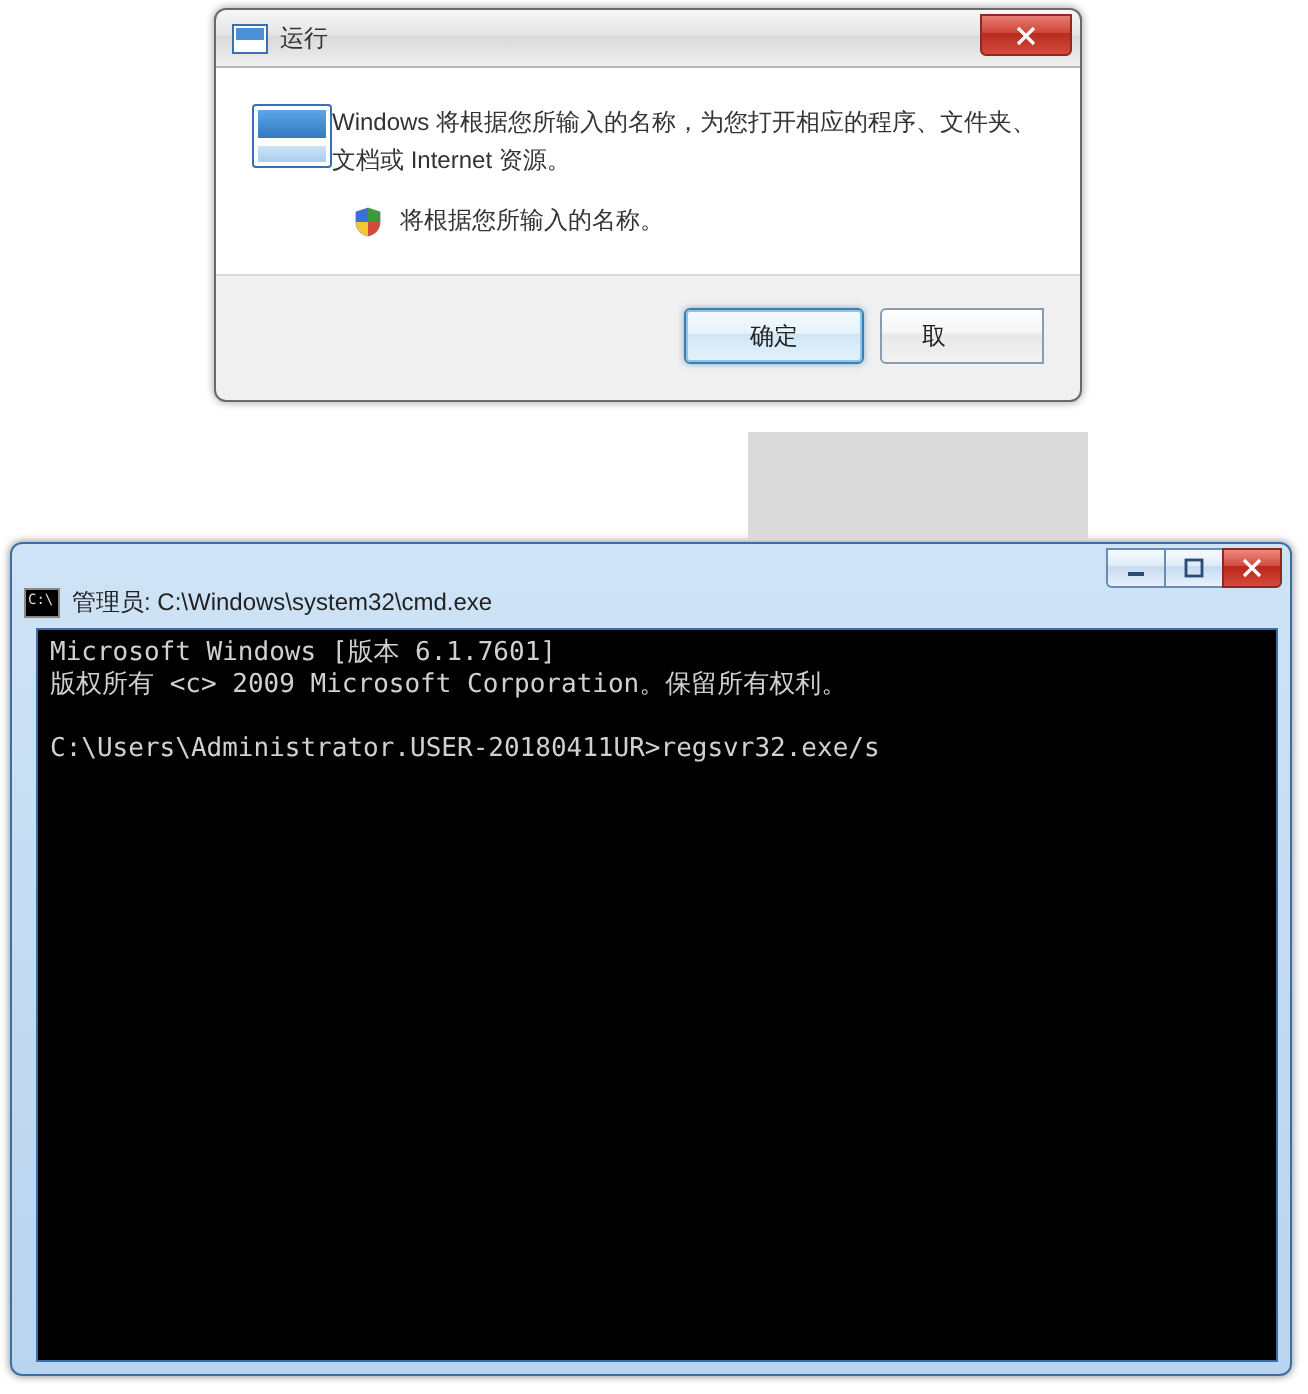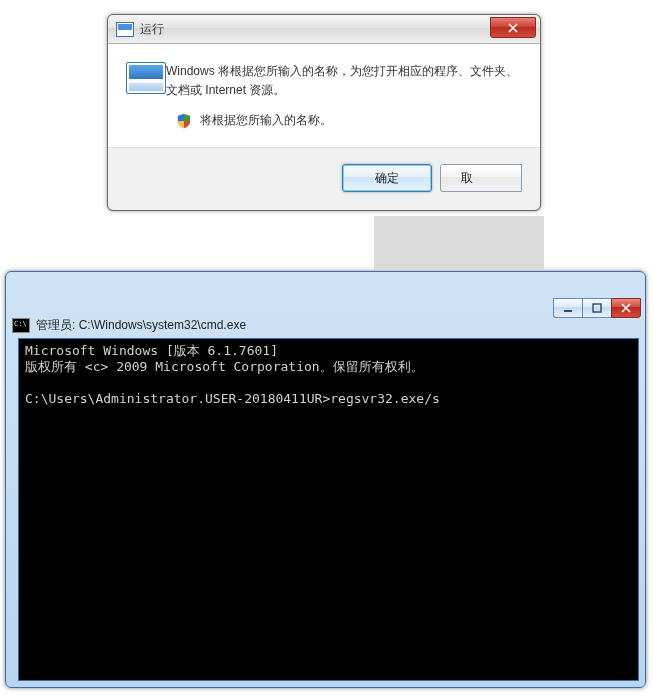--- a/index.html
+++ b/index.html
@@ -11,21 +11,21 @@
     font-family: "Microsoft YaHei", "Segoe UI", Tahoma, sans-serif;
     font-size: 12px;
     position: relative;
     overflow: hidden;
   }
 
   
   .run-dialog {
     position: absolute;
     left: 107px;
-    top: 14px;
+    top: 4px;
     width: 432px;
     border: 1px solid #6a6a6a;
     border-radius: 6px;
     background: #a16207;
     box-shadow: 0 0 4px rgba(0,0,0,.4);
     overflow: hidden;
   }
   .run-titlebar {
     height: 28px;
     background: linear-gradient(to bottom, #f7f7f7 0%, #e4e4e4 45%, #d9d9d9 46%, #efefef 100%);
@@ -200,21 +200,20 @@
     display: flex;
     flex-direction: column;
     overflow: hidden;
   }
   .cmd-titlebar {
     height: 26px;
     display: flex;
     align-items: center;
     padding: 16px 4px 0 6px;
     position: relative;
-    margin-top: 24px;
   }
   .cmd-title-icon {
     width: 16px; height: 13px;
     background: #000;
     border: 1px solid #888;
     margin-right: 6px;
     position: relative;
   }
   .cmd-title-icon::after{
     content:"C:\\";

